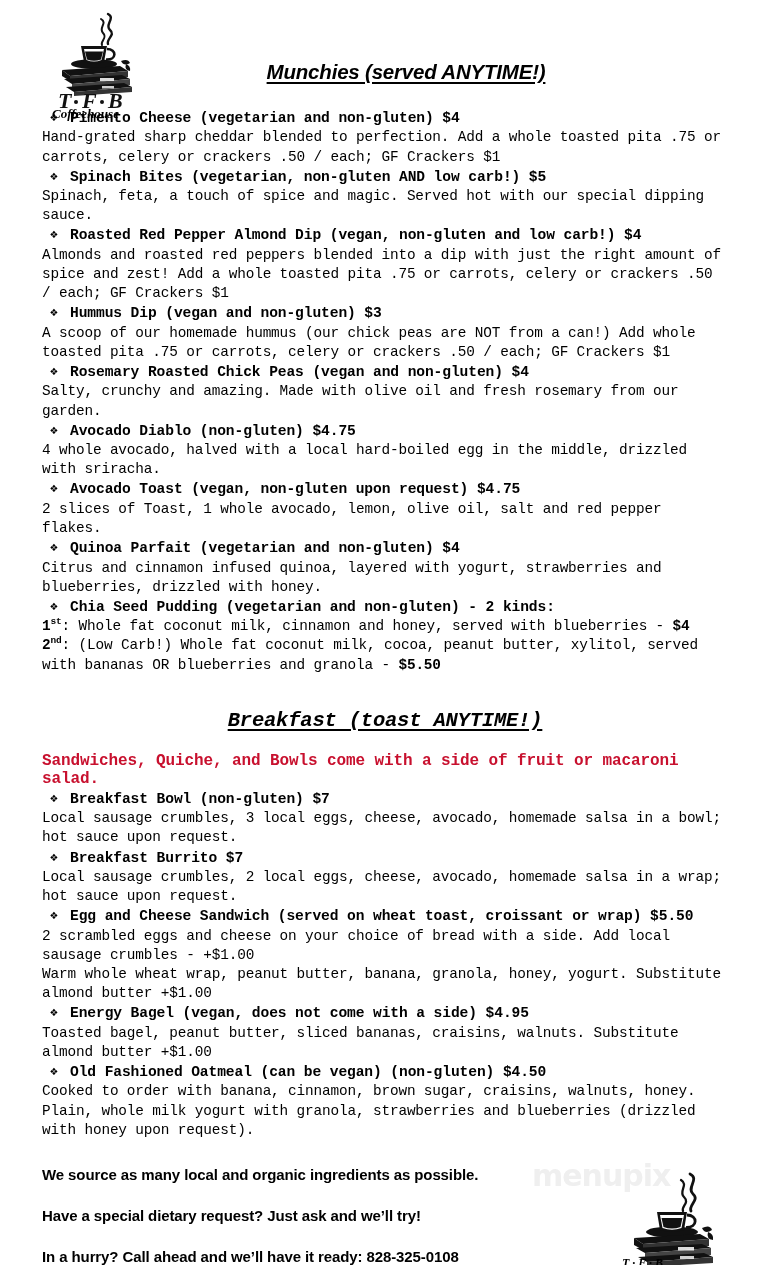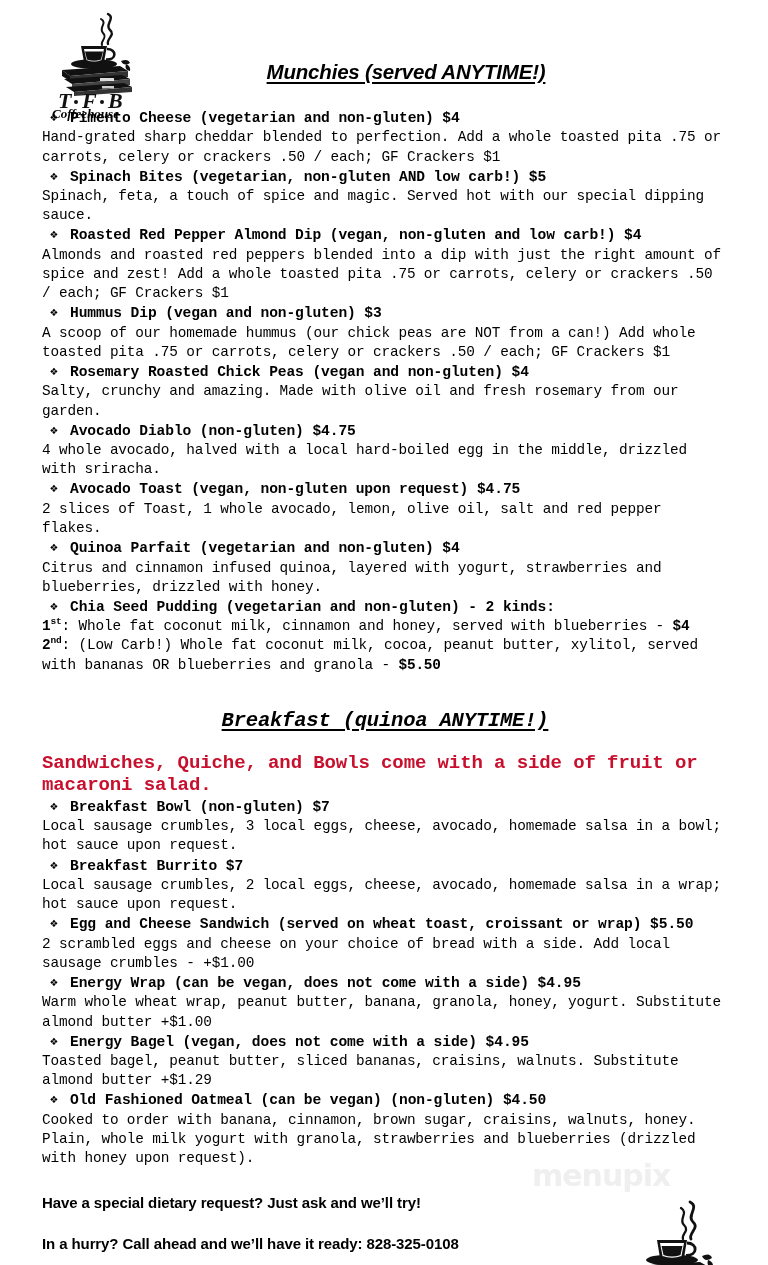--- a/index.html
+++ b/index.html
@@ -79,21 +79,21 @@
     padding: 0;
     line-height: 1.33;
     letter-spacing: -0.15px;
   }
   .reg { font-weight: normal; }
   sup { font-size: 0.66em; vertical-align: super; line-height: 0; }
 
   .red-note {
     color: #C8102E;
     font-weight: bold;
-    font-size: 19px;
+    font-size: 16px;
     margin: 0;
     padding: 2px 0 1px 0;
     letter-spacing: -0.1px;
   }
 
   .gap-big { height: 34px; }
   .gap-mid { height: 18px; }
 
   
   .footer {
@@ -232,50 +232,50 @@
     <p class="item-name"><span class="bullet">❖</span><span>Chia Seed Pudding (vegetarian and non-gluten) - 2 kinds:</span></p>
 
     <p class="item-desc"><b>1</b><b><sup>st</sup></b><span>:  Whole fat coconut milk, cinnamon and honey, served with blueberries - </span><b>$4</b></p>
 
     <p class="item-desc"><b>2</b><b><sup>nd</sup></b><span>: (Low Carb!) Whole fat coconut milk, cocoa, peanut butter, xylitol, served with bananas OR blueberries and granola - </span><b>$5.50</b></p>
   </div>
 
   <div class="gap-big"></div>
 
   <div class="content">
-    <div class="section-head section-head-center">Breakfast (quinoa ANYTIME!)</div>
+    <div class="section-head section-head-center">Breakfast (toast ANYTIME!)</div>
 
     <div class="gap-mid"></div>
 
     <p class="red-note">Sandwiches, Quiche, and Bowls come with a side of fruit or macaroni salad.</p>
 
     <p class="item-name"><span class="bullet">❖</span><span>Breakfast Bowl (non-gluten) $7</span></p>
     <p class="item-desc">Local sausage crumbles, 3 local eggs, cheese, avocado, homemade salsa in a bowl; hot sauce upon request.</p>
 
     <p class="item-name"><span class="bullet">❖</span><span>Breakfast Burrito $7</span></p>
     <p class="item-desc">Local sausage crumbles, 2 local eggs, cheese, avocado, homemade salsa in a wrap; hot sauce upon request.</p>
 
     <p class="item-name"><span class="bullet">❖</span><span>Egg and Cheese Sandwich (served on wheat toast, croissant or wrap) $5.50</span></p>
     <p class="item-desc">2 scrambled eggs and cheese on your choice of bread with a side.  Add local sausage crumbles - +$1.00</p>
 
-    <p class="item-name"><span class="bullet">❖</span><span>Energy Wrap (can be vegan, does not come with a side) $4.95</span></p>
     <p class="item-desc">Warm whole wheat wrap, peanut butter, banana, granola, honey, yogurt.  Substitute almond butter +$1.00</p>
 
     <p class="item-name"><span class="bullet">❖</span><span>Energy Bagel (vegan, does not come with a side) $4.95</span></p>
-    <p class="item-desc">Toasted bagel, peanut butter, sliced bananas, craisins, walnuts.  Substitute almond butter +$1.29</p>
+    <p class="item-desc">Toasted bagel, peanut butter, sliced bananas, craisins, walnuts.  Substitute almond butter +$1.00</p>
 
     <p class="item-name"><span class="bullet">❖</span><span>Old Fashioned Oatmeal (can be vegan) (non-gluten) $4.50</span></p>
     <p class="item-desc">Cooked to order with banana, cinnamon, brown sugar, craisins, walnuts, honey.</p>
 
 
     <p class="item-desc">Plain, whole milk yogurt with granola, strawberries and blueberries (drizzled with honey upon request).</p>
   </div>
 
   <div class="footer">
     <div class="footer-lines">
+      <p class="footer-line">We source as many local and organic ingredients as possible.</p>
       <p class="footer-line">Have a special dietary request?  Just ask and we’ll try!</p>
       <p class="footer-line">In a hurry? Call ahead and we’ll have it ready:  828-325-0108</p>
     </div>
     <div class="footer-logo">
       <svg viewBox="0 0 112 112" xmlns="http://www.w3.org/2000/svg">
         <path d="M74 4 C84 9, 70 18, 77 24 C84 30, 72 35, 75 41" fill="none" stroke="#111" stroke-width="2.8" stroke-linecap="round"></path>
         <path d="M65 10 C73 15, 62 21, 68 27 C74 33, 65 36, 67 41" fill="none" stroke="#111" stroke-width="2.3" stroke-linecap="round"></path>
         <ellipse cx="56" cy="62" rx="26" ry="5.5" fill="#111"></ellipse>
         <path d="M41 42 L71 42 L68 60 Q56 64, 44 60 Z" fill="#111"></path>
         <path d="M44 45 L68 45 L65.5 58 Q56 61.5, 46.5 58 Z" fill="#fff"></path>

